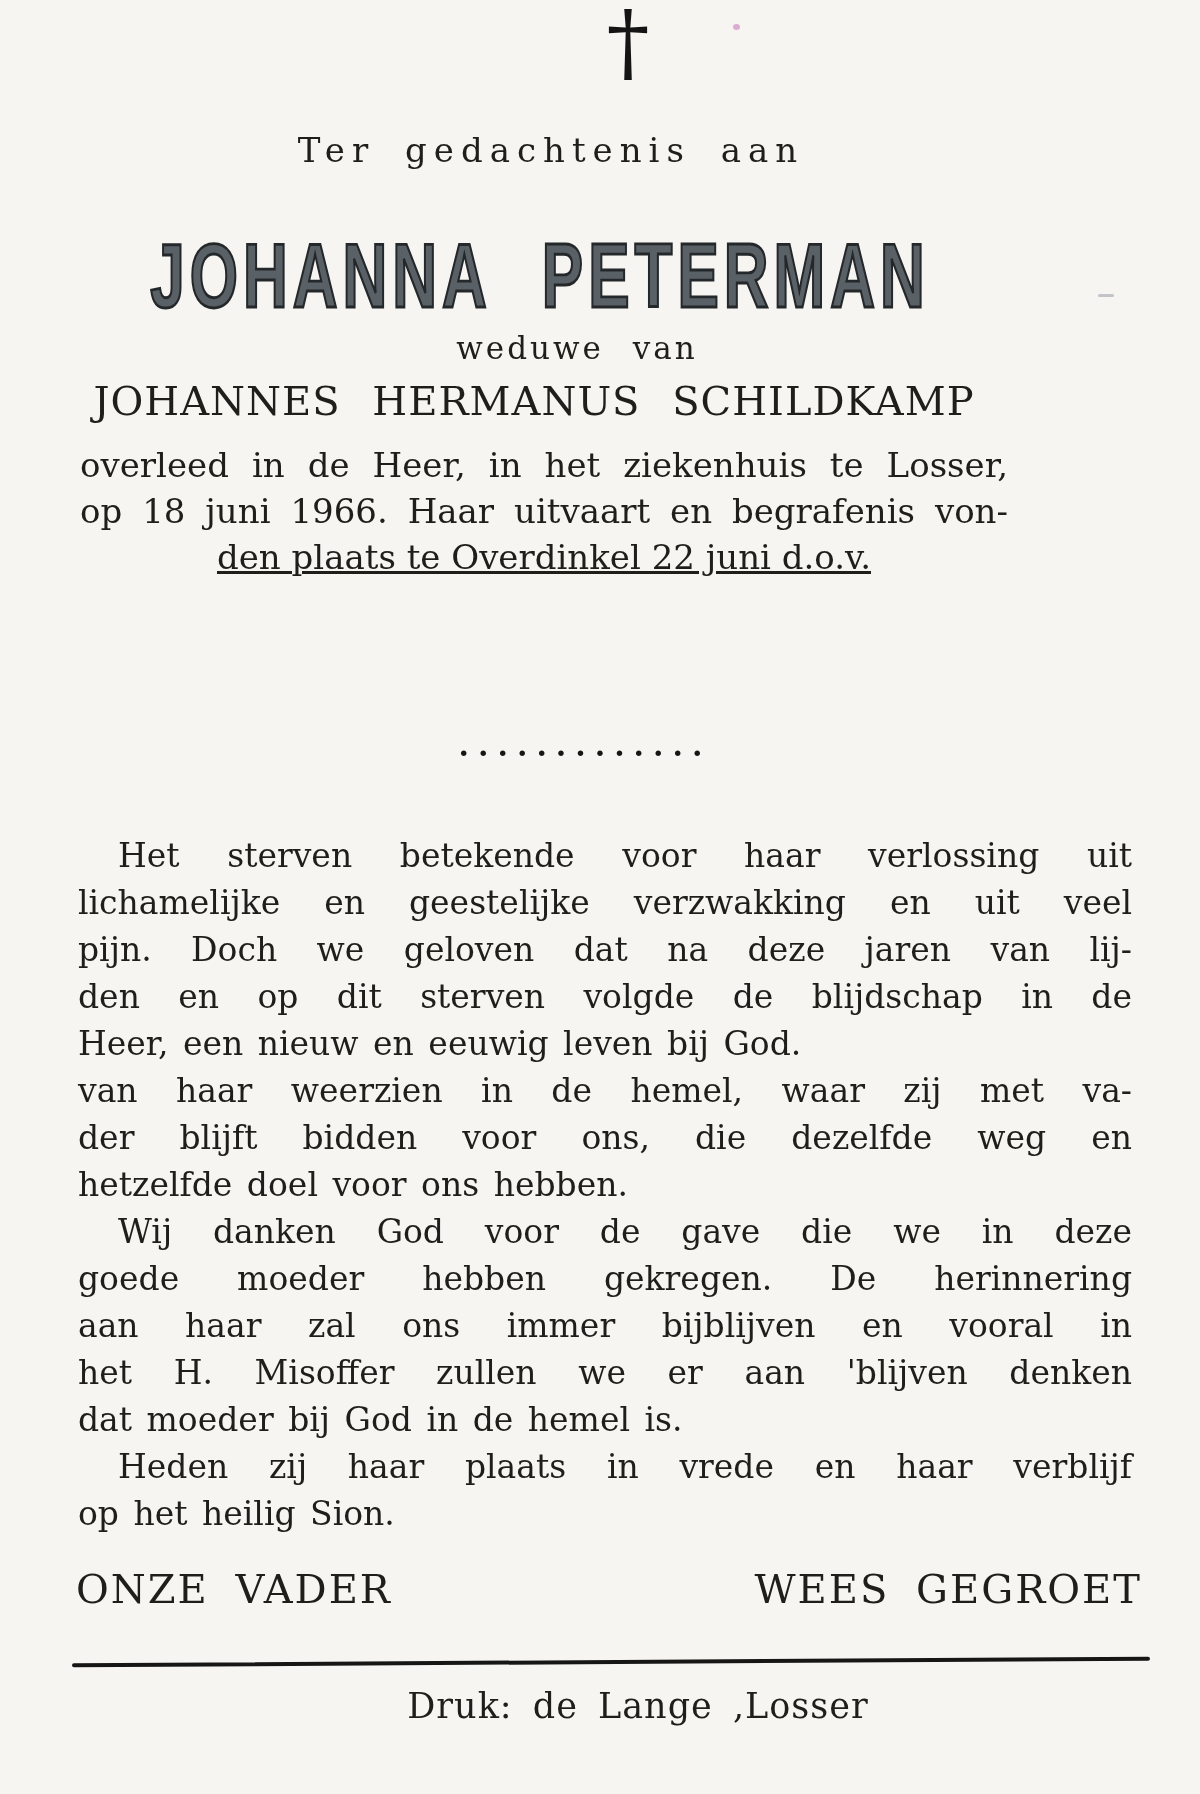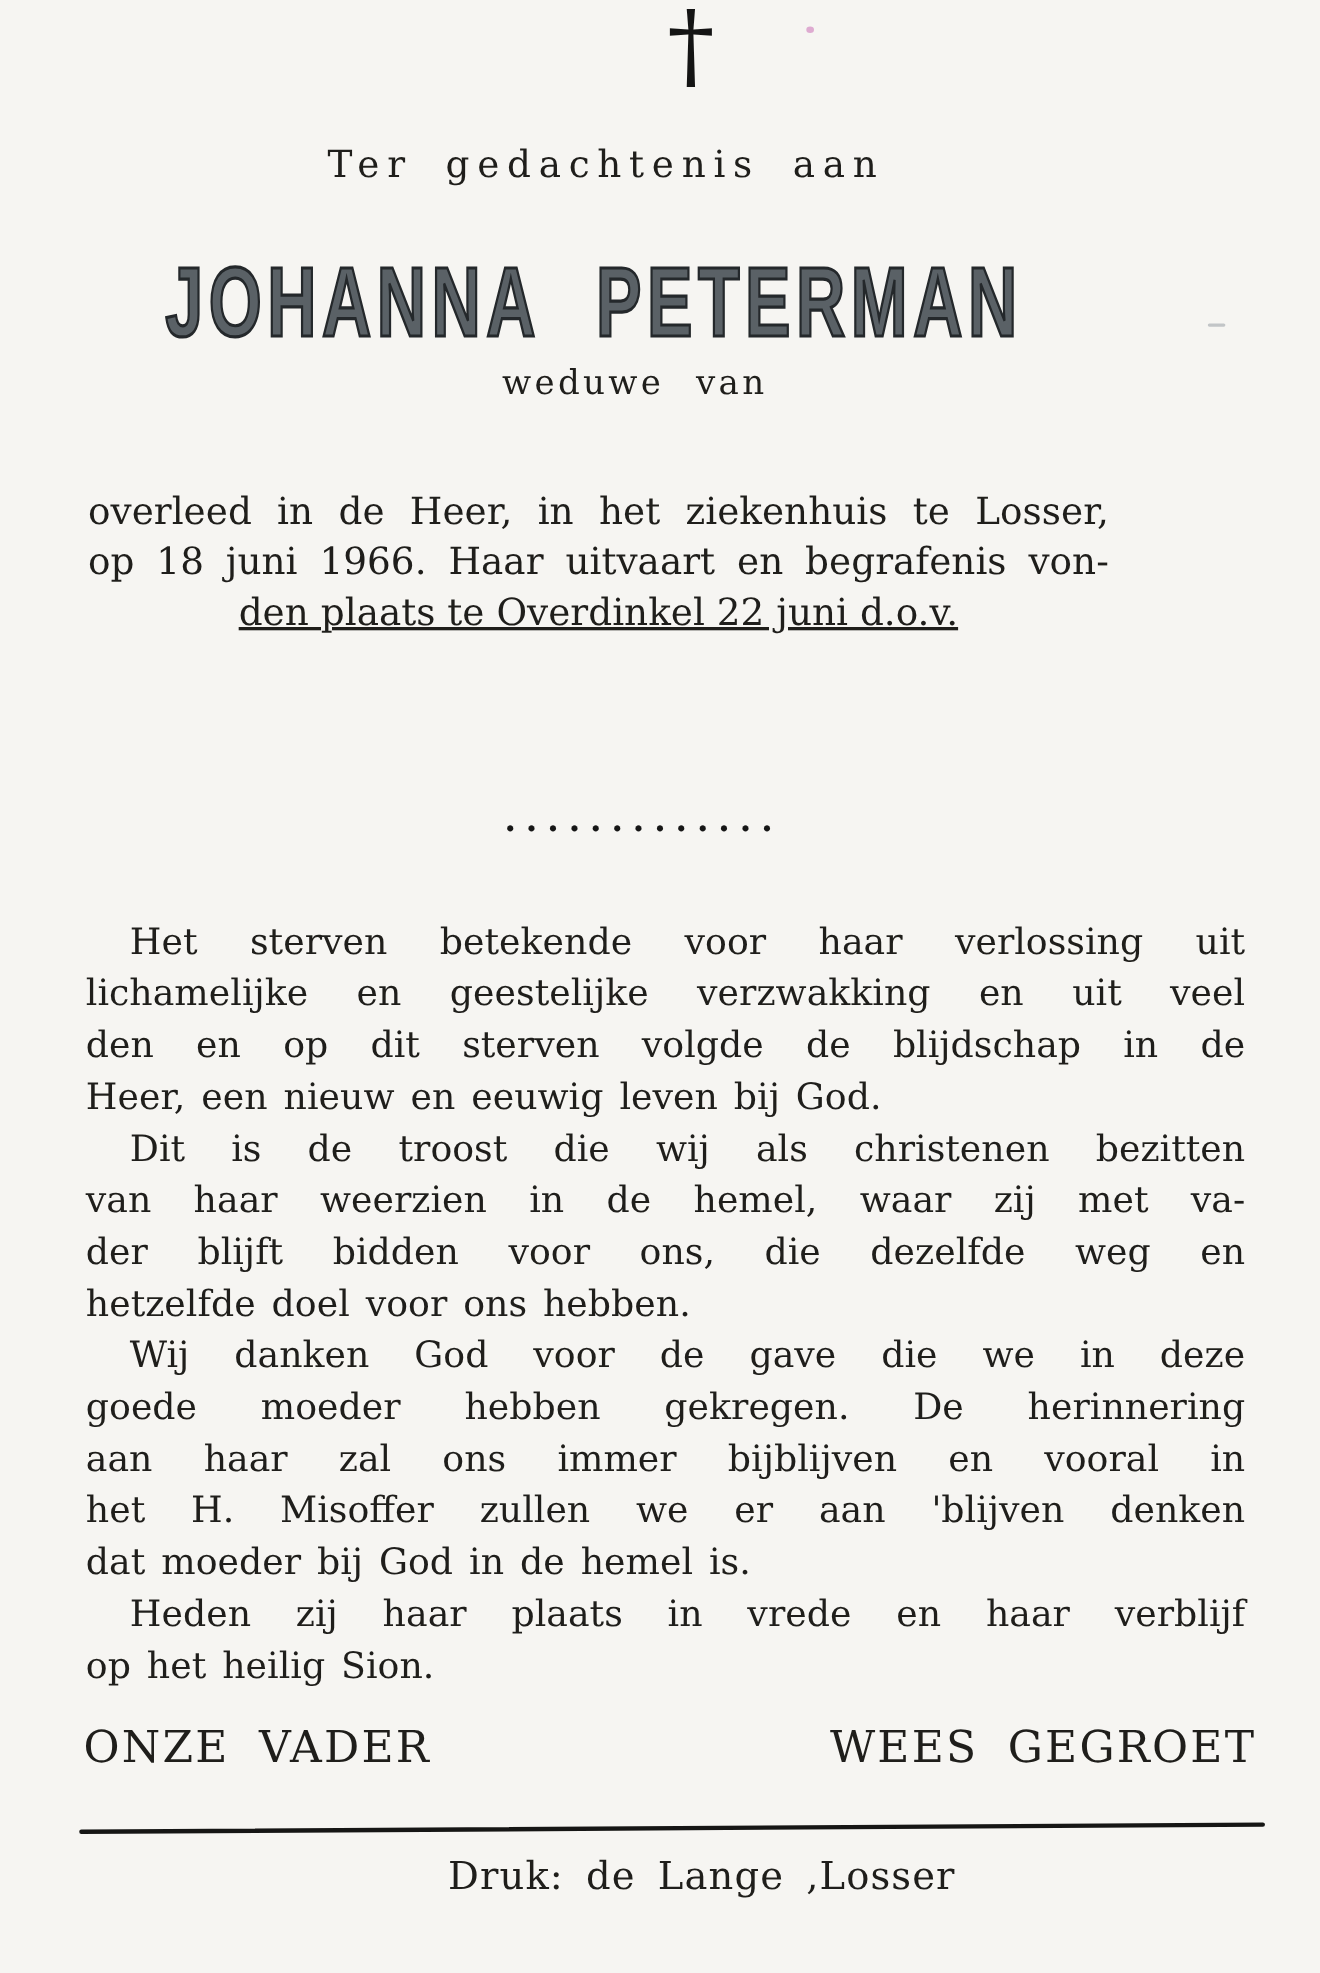--- a/index.html
+++ b/index.html
@@ -120,35 +120,36 @@
 <div class="page">
 
   <div class="cross">†</div>
 
   <div class="memorial-line">Ter gedachtenis aan</div>
 
   <div class="deceased-name">JOHANNA PETERMAN</div>
 
   <div class="widow-line">weduwe van</div>
 
+  <div class="husband-name">JOHANNES HERMANUS SCHILDKAMP</div>
 
   <div class="intro">
       <div class="line">overleed in de Heer, in het ziekenhuis te Losser,</div>
       <div class="line">op 18 juni 1966. Haar uitvaart en begrafenis von-</div>
       <div class="line last center">den plaats te Overdinkel 22 juni d.o.v.</div>
     </div>
 
   <div class="dots">.............</div>
 
   <div class="body-text">
       <div class="line indent">Het sterven betekende voor haar verlossing uit</div>
       <div class="line">lichamelijke en geestelijke verzwakking en uit veel</div>
+      <div class="line">pijn. Doch we geloven dat na deze jaren van lij-</div>
       <div class="line">den en op dit sterven volgde de blijdschap in de</div>
       <div class="line last">Heer, een nieuw en eeuwig leven bij God.</div>
-      <div class="line indent">Dit is de troost die wij als christenen bezitten</div>
       <div class="line">van haar weerzien in de hemel, waar zij met va-</div>
       <div class="line">der blijft bidden voor ons, die dezelfde weg en</div>
       <div class="line last">hetzelfde doel voor ons hebben.</div>
       <div class="line indent">Wij danken God voor de gave die we in deze</div>
       <div class="line">goede moeder hebben gekregen. De herinnering</div>
       <div class="line">aan haar zal ons immer bijblijven en vooral in</div>
       <div class="line">het H. Misoffer zullen we er aan 'blijven denken</div>
       <div class="line last">dat moeder bij God in de hemel is.</div>
       <div class="line indent">Heden zij haar plaats in vrede en haar verblijf</div>
       <div class="line last">op het heilig Sion.</div>

